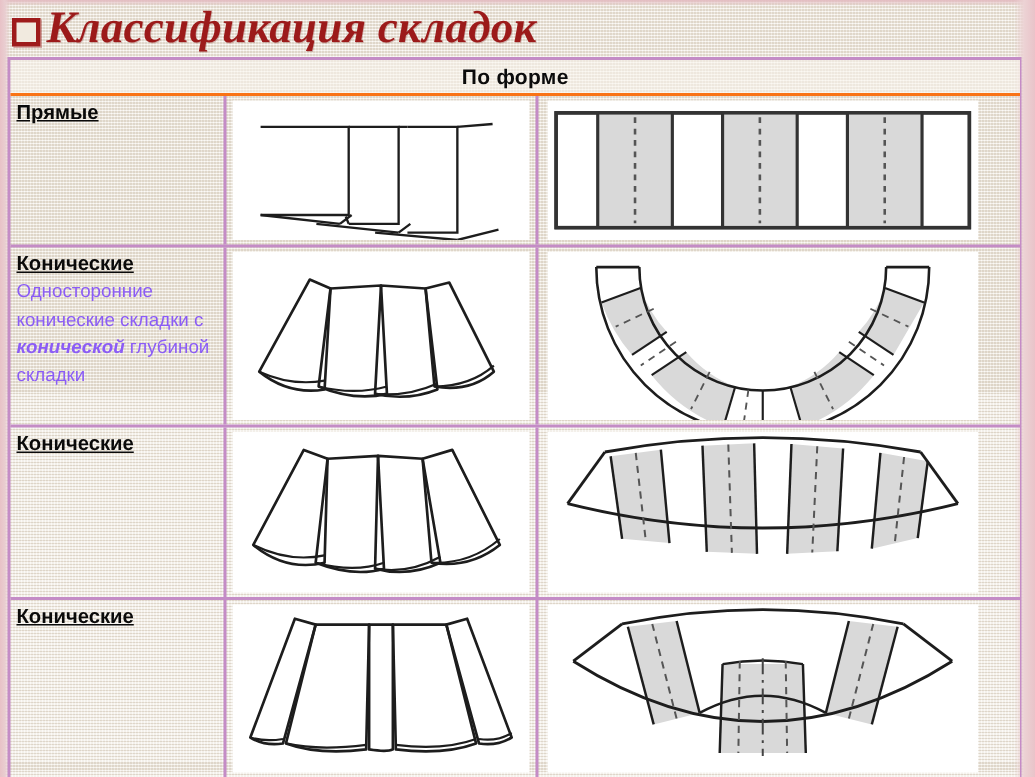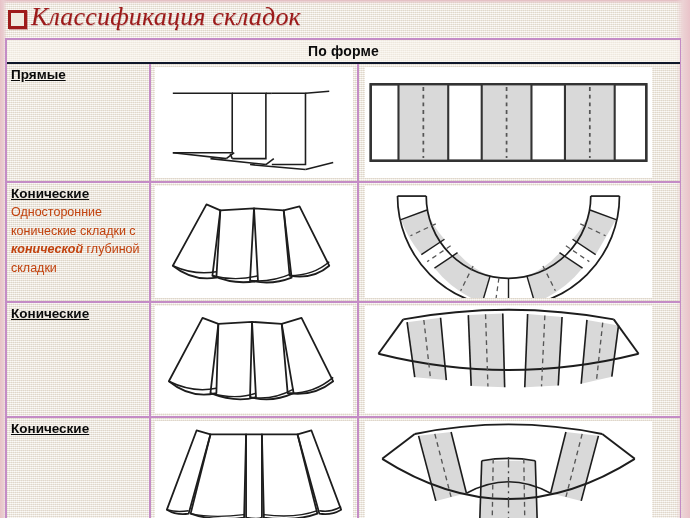--- a/index.html
+++ b/index.html
@@ -44,60 +44,60 @@
     border: 3px solid #9e1b1b;
     background: #f1eadf;
     box-shadow: 1px 1px 0 rgba(150,30,30,.35);
     flex: 0 0 auto;
     position: relative;
     top: 2px;
   }
   .title-text {
     font-family: "Liberation Serif", "DejaVu Serif", serif;
     font-style: italic;
-    font-weight: normal;
-    font-size: 26px;
+    font-weight: bold;
+    font-size: 30px;
     color: #9c1a1a;
     letter-spacing: .2px;
     white-space: nowrap;
     text-shadow: 0.5px 0.5px 0 rgba(120,20,20,.25);
   }
 
   
   .table {
     position: absolute;
     left: 5px; top: 38px;
     width: 676px;
     border: 2px solid #c48cc6;
     border-right: 1px solid #c48cc6;
     box-sizing: border-box;
     background: transparent;
   }
   .hdr-row {
     height: 24px;
-    border-bottom: 2px solid #0f172a;
+    border-bottom: 2px solid #f97316;
     display: flex;
     align-items: center;
     justify-content: center;
     box-sizing: border-box;
     background: rgba(250,246,238,0.55);
   }
   .hdr-text {
     font-size: 14px;
     font-weight: bold;
     color: #0b0b0b;
     letter-spacing: .2px;
   }
   .row {
     display: flex;
     box-sizing: border-box;
     border-bottom: 2px solid #c48cc6;
   }
   .row:last-child { border-bottom: none; }
-  .r1 { height: 119px; }
+  .r1 { height: 101px; }
   .r2 { height: 120px; }
   .r3 { height: 115px; }
   .r4 { height: 118px; }
 
   .cell-label {
     width: 144px;
     flex: 0 0 144px;
     box-sizing: border-box;
     border-right: 2px solid #c48cc6;
     padding: 2px 3px 0 4px;
@@ -120,21 +120,21 @@
   .lbl-head {
     font-size: 13.5px;
     font-weight: bold;
     color: #0a0a0a;
     text-decoration: underline;
     line-height: 17px;
     white-space: nowrap;
   }
   .lbl-body {
     font-size: 12.5px;
-    color: #c2410c;
+    color: #8b5cf6;
     line-height: 18.5px;
     margin-top: 1px;
   }
   .lbl-body b {
     font-weight: bold;
     font-style: italic;
   }
 
   .figbox {
     background: #ffffff;

